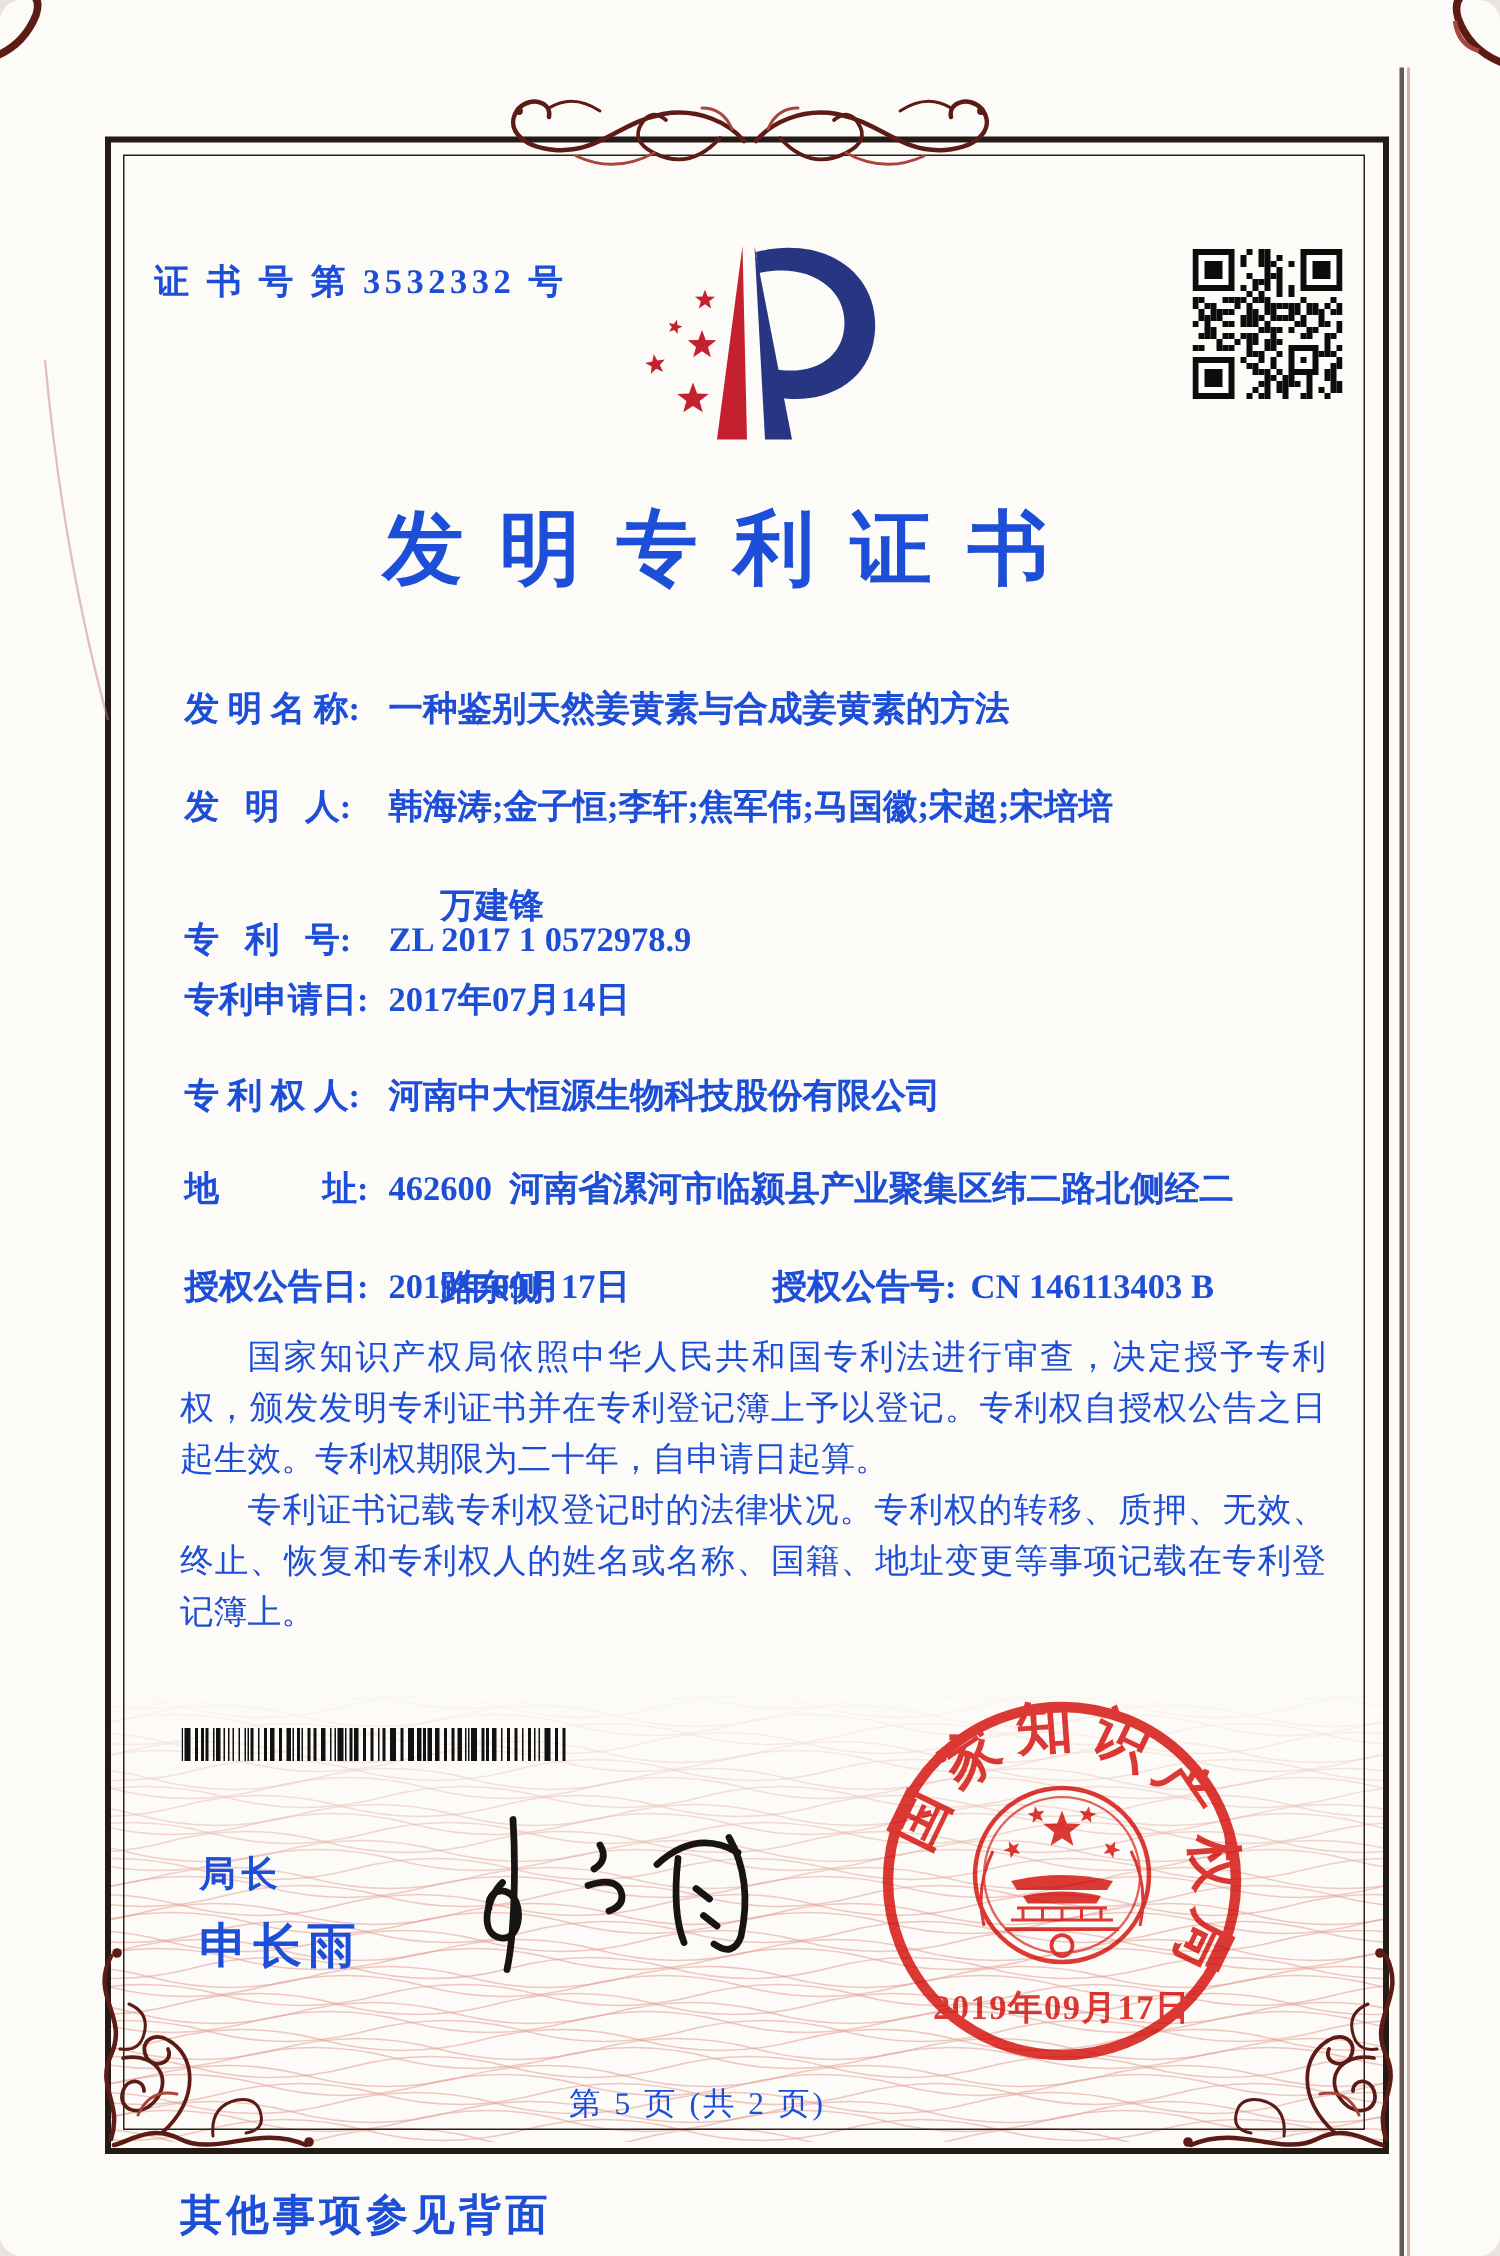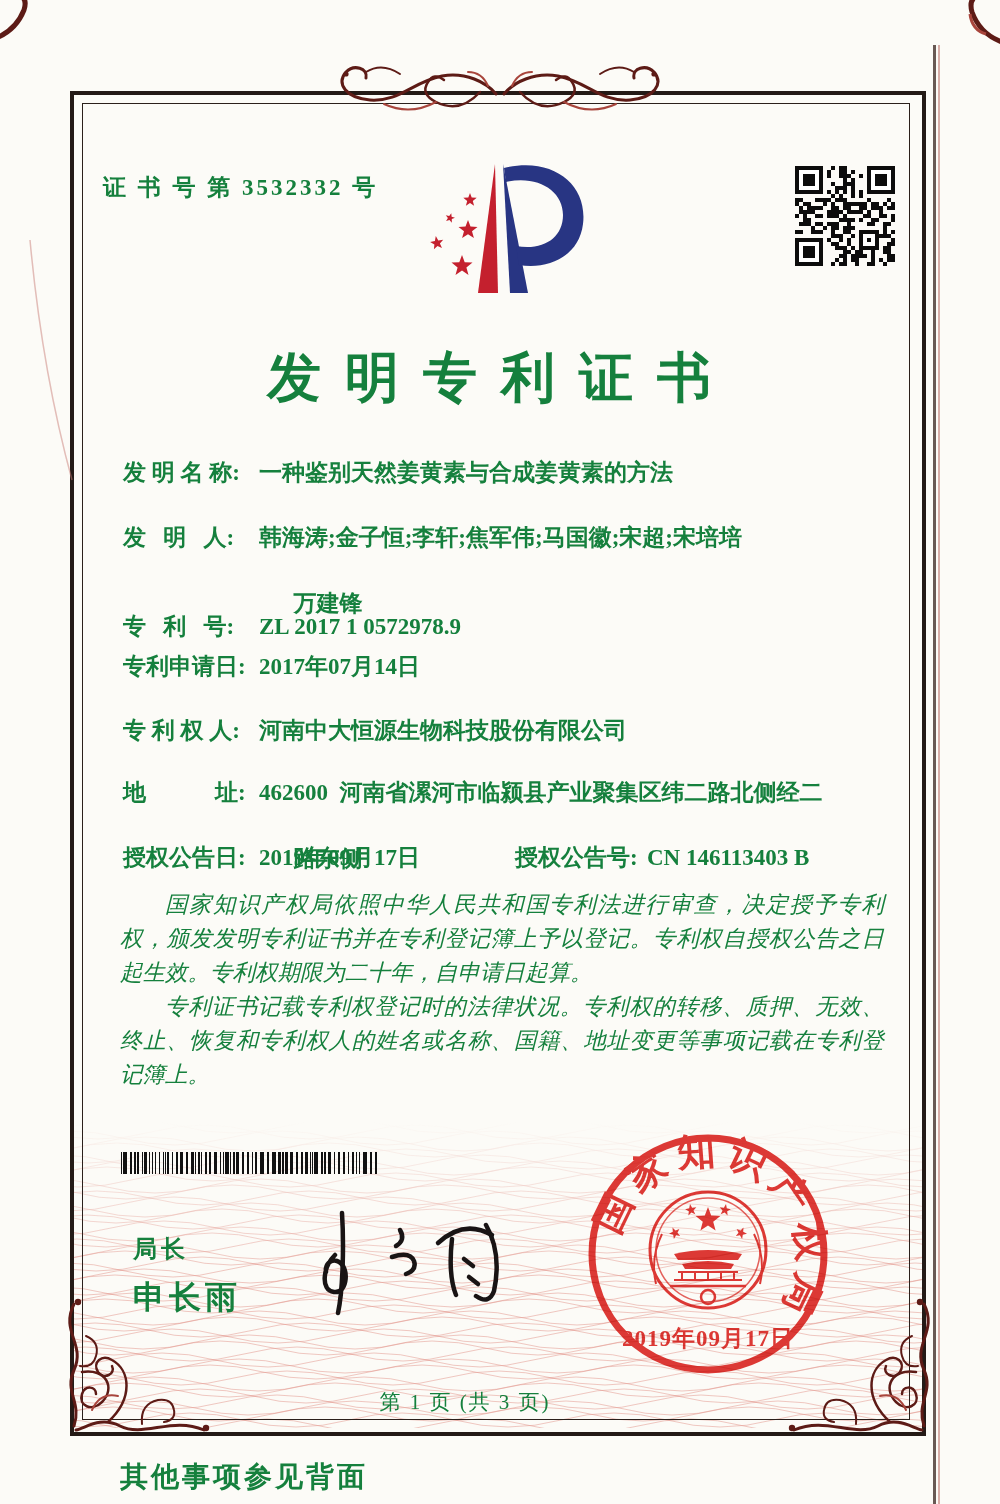--- a/index.html
+++ b/index.html
@@ -1,34 +1,34 @@
 <!DOCTYPE html>
 <html><head>
 <meta charset="utf-8">
 <style>
   html,body{margin:0;padding:0;background:#e8e4de;}
   .page{position:relative;width:1000px;height:1504px;margin:0 auto;background:#fcfbf7;
-        font-family:"Liberation Serif","DejaVu Serif",serif;color:#15803d;overflow:hidden;}
+        font-family:"Liberation Serif","DejaVu Serif",serif;color:#1d4ed8;overflow:hidden;border-radius:14px;}
   .abs{position:absolute;}
   
   .frame-outer{left:70px;top:91px;width:848px;height:1337px;border:4px solid #241a16;}
   .frame-inner{left:82px;top:103px;width:826px;height:1315px;border:1.5px solid #2b201b;}
   
   .cert-no{left:103px;top:172px;font-size:23px;font-weight:700;letter-spacing:3px;white-space:pre;}
   .title{left:97px;top:330px;width:760px;text-align:center;font-size:54px;font-weight:700;
          letter-spacing:24px;text-indent:24px;}
   
   .field{left:123px;width:770px;display:flex;align-items:flex-start;font-size:23px;font-weight:700;line-height:33px;}
   .field .lbl{flex:none;width:136px;white-space:pre;}
   .field .val{flex:1;white-space:pre-wrap;}
   .pair2{position:absolute;left:392px;top:0;display:flex;}
   .pair2 .lbl{width:132px;}
   
   .body-text{left:120px;top:888px;width:764px;font-size:22.5px;line-height:34px;text-align:justify;}
-  .body-text p{margin:0;text-indent:2em;font-style:italic;}
+  .body-text p{margin:0;text-indent:2em;}
   
   .comm-title{left:133px;top:1233px;font-size:24px;font-weight:600;font-family:"Liberation Sans","DejaVu Sans",sans-serif;letter-spacing:4px;text-align:right;}
   .comm-name{left:133px;top:1276px;font-size:32px;font-weight:600;font-family:"Liberation Sans","DejaVu Sans",sans-serif;letter-spacing:4px;}
   
   .page-no{left:85px;top:1388px;width:760px;text-align:center;font-size:21px;letter-spacing:2px;}
   .back-note{left:120px;top:1458px;width:760px;font-size:28px;font-weight:700;letter-spacing:3px;}
   
   .waves{left:74px;top:1122px;
          -webkit-mask-image:linear-gradient(to bottom,transparent 0,rgba(0,0,0,.55) 70px,#000 150px);
          mask-image:linear-gradient(to bottom,transparent 0,rgba(0,0,0,.55) 70px,#000 150px);}
@@ -367,21 +367,21 @@
       <rect x="76" y="4" width="20" height="20" fill="#fff"></rect>
       <rect x="80" y="8" width="12" height="12" fill="#0c0c0c"></rect>
       <rect x="0" y="72" width="28" height="28" fill="#0c0c0c"></rect>
       <rect x="4" y="76" width="20" height="20" fill="#fff"></rect>
       <rect x="8" y="80" width="12" height="12" fill="#0c0c0c"></rect>
       <rect x="64" y="64" width="20" height="20" fill="#0c0c0c"></rect>
       <rect x="68" y="68" width="12" height="12" fill="#fff"></rect>
       <rect x="72" y="72" width="4" height="4" fill="#0c0c0c"></rect>
     </svg>
 
-  <h1 class="abs title" style="margin:12px">发明专利证书</h1>
+  <h1 class="abs title" style="margin:0">发明专利证书</h1>
 
   <div class="abs field" style="top:521px">
     <span class="lbl">发   明   人:</span>
     <span class="val"><span>韩海涛;金子恒;李轩;焦军伟;马国徽;宋超;宋培培</span><br>
       <span>万建锋</span></span>
   </div>
 
   <div class="abs field" style="top:456px">
     <span class="lbl">发 明 名 称:</span>
     <span class="val">一种鉴别天然姜黄素与合成姜黄素的方法</span>
@@ -520,18 +520,18 @@
       <path d="M-34,4 Q0,-4 34,4 L30,10 L-30,10 Z" fill="#dd2b26" stroke="none"></path>
       <path d="M-26,14 Q0,8 26,14 L23,19 L-23,19 Z" fill="#dd2b26" stroke="none"></path>
       <path d="M-30,22 h60 M-26,22 v8 M26,22 v8 M-13,22 v8 M0,22 v8 M13,22 v8 M-34,30 h68" stroke-width="2"></path>
       <path d="M-38,36 h76" stroke-width="2.5"></path>
       <circle cy="47" r="7" stroke-width="2.5"></circle>
       <path d="M-52,34 Q-58,8 -46,-16 M52,34 Q58,8 46,-16" stroke-width="2"></path>
     </g>
     <text class="seal-date" x="0" y="92" text-anchor="middle">2019年09月17日</text>
   </svg>
 
-  <div class="abs page-no">第 1 页 (共 3 页)</div>
+  <div class="abs page-no">第 5 页 (共 2 页)</div>
   <div class="abs back-note">其他事项参见背面</div>
 
   <div class="abs scan-edge"></div>
   <div class="abs scan-edge2"></div>
 </div>
 
 </body></html>

